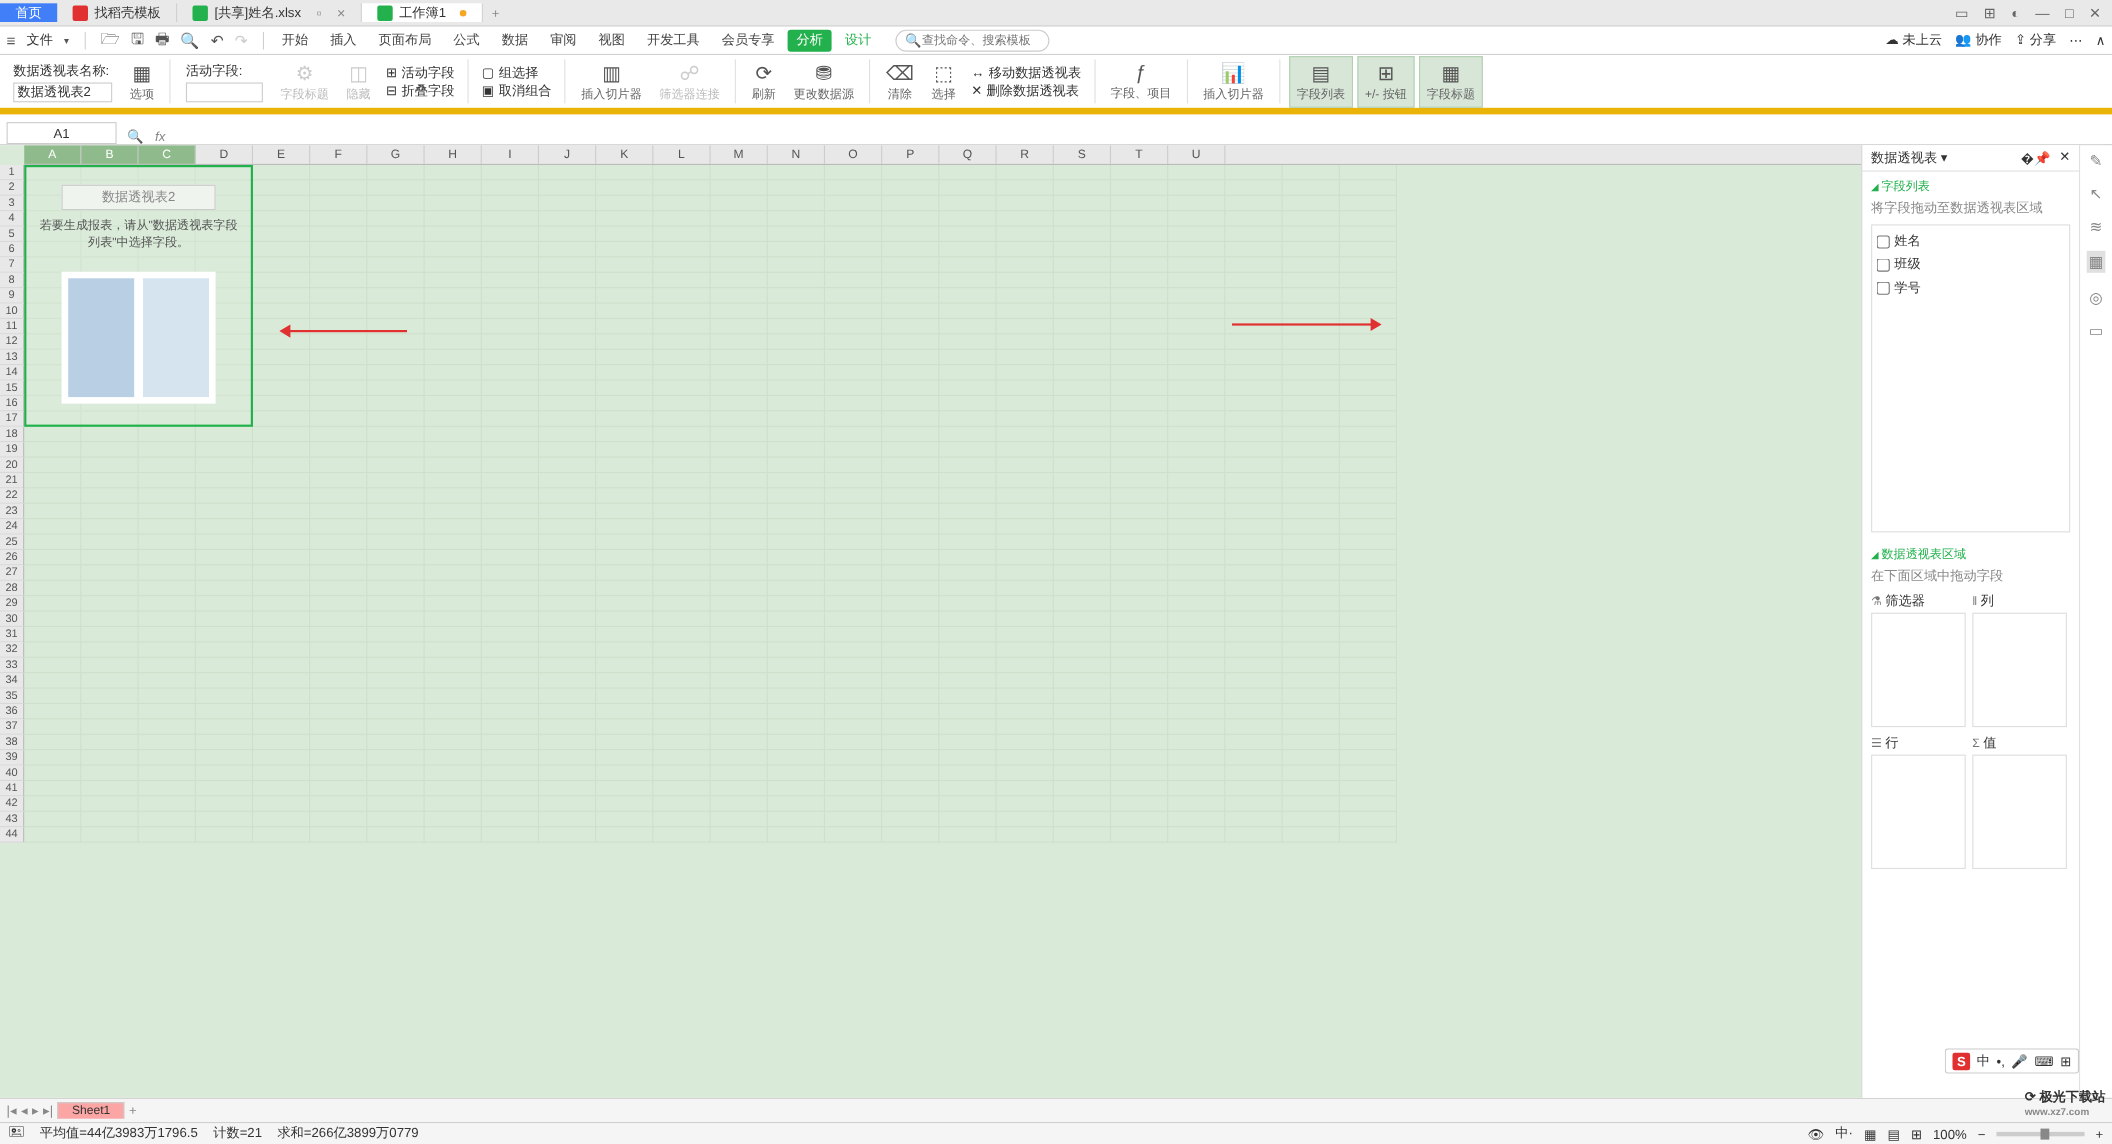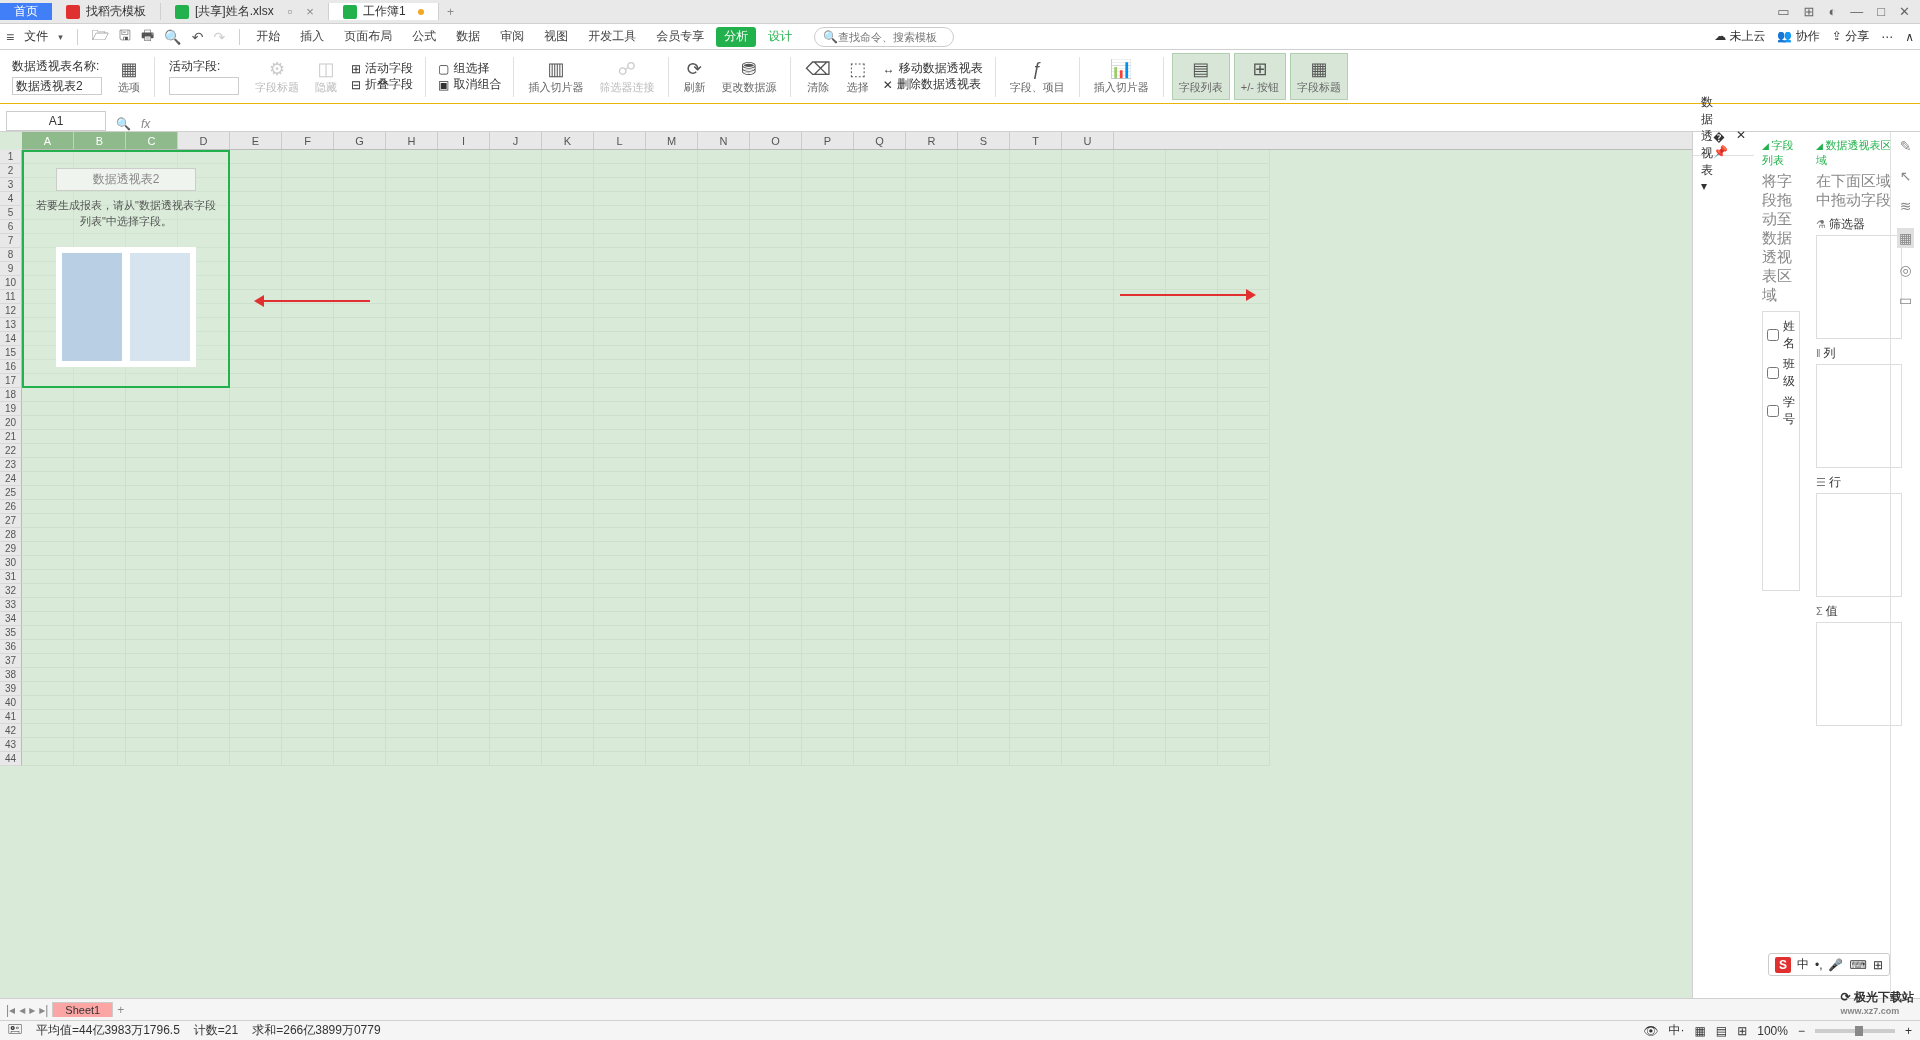--- a/index.html
+++ b/index.html
@@ -17,21 +17,21 @@
 .titlectrls span{color:#666;cursor:pointer;font-size:13px}
 .menubar{height:26px;display:flex;align-items:center;border-bottom:1px solid #d0d0d0;padding:0 6px;gap:4px}
 .menubar .mb-left{display:flex;align-items:center;gap:10px}
 .menubar .mb-icon{color:#555;cursor:pointer;font-size:14px}
 .menubar .sep{width:1px;height:16px;background:#d0d0d0;margin:0 4px}
 .menubar .mtab{padding:0 8px;height:26px;display:flex;align-items:center;cursor:pointer;color:#444}
 .menubar .mtab.active{background:#22b14c;color:#fff;border-radius:3px;height:20px}
 .menubar .search{display:flex;align-items:center;border:1px solid #ccc;border-radius:11px;height:20px;padding:0 8px;margin-left:10px;width:140px}
 .menubar .search input{border:none;outline:none;font-size:11px;width:100%}
 .menubar .mb-right{margin-left:auto;display:flex;align-items:center;gap:12px;color:#555}
-.ribbon{height:54px;display:flex;align-items:center;border-bottom:1px solid #eab308;padding:0 6px;gap:4px}
+.ribbon{height:54px;display:flex;align-items:center;border-bottom:6px solid #eab308;padding:0 6px;gap:4px}
 .rlbl{font-size:11px;color:#666}
 .ricon{font-size:18px;color:#555}
 .rsep{width:1px;height:40px;background:#e0e0e0;margin:0 4px}
 .rgrp-inline{display:flex;flex-direction:column;gap:2px;padding:0 4px}
 .rgrp-inline .row{display:flex;align-items:center;gap:4px;color:#666;font-size:11px}
 .rbtn{display:flex;flex-direction:column;align-items:center;padding:4px 6px;cursor:pointer}
 .rbtn.active{background:#d8e6d8;border:1px solid #b0d0b0}
 .namebox{height:28px;display:flex;align-items:flex-end;border-bottom:1px solid #d0d0d0;padding:0 6px;gap:10px}
 .namebox input.nb{width:100px;height:20px;border:1px solid #ccc;text-align:center;outline:none}
 .namebox .fx{color:#888;font-style:italic}
@@ -48,27 +48,27 @@
 .pivothint .pt-title{margin:16px auto 6px;text-align:center;color:#888;border:1px solid #ccc;width:140px;padding:2px;background:#f0f4ef}
 .pivothint .pt-msg{text-align:center;font-size:11px;color:#555;padding:0 10px;line-height:16px}
 .pivothint .pt-img{margin:18px auto 0;width:140px;height:120px;background:#fff;display:flex;gap:8px;padding:6px}
 .pt-img .mini{background:#b9cfe4;flex:1}
 .arrow{position:absolute;height:2px;background:#e03030}
 .arrow.left{top:168px;left:258px;width:112px}
 .arrow.right{top:162px;left:1120px;width:132px}
 .arrow::before{content:"";position:absolute;border:6px solid transparent}
 .arrow.left::before{left:-10px;top:-5px;border-right:10px solid #e03030}
 .arrow.right::before{right:-10px;top:-5px;border-left:10px solid #e03030}
-.sidepanel{width:198px;border-left:1px solid #d0d0d0;display:flex;background:#fff}
+.sidepanel{width:198px;border-left:1px solid #d0d0d0;display:flex;flex-direction:column;background:#fff}
 .sp-hdr{height:24px;display:flex;align-items:center;padding:0 8px;border-bottom:1px solid #e0e0e0;justify-content:space-between}
 .sp-hdr .closep{color:#888;cursor:pointer;display:flex;gap:8px}
 .sp-sec{padding:6px 8px;font-size:11px}
 .sp-title{color:#22b14c;font-size:11px;margin-bottom:4px}
 .sp-title::before{content:"◢ ";color:#22b14c;font-size:9px}
-.sp-hint{color:#888;font-size:15px;margin-bottom:6px}
+.sp-hint{color:#888;font-size:12px;margin-bottom:6px}
 .fldlist{border:1px solid #ddd;height:280px;padding:4px}
 .fld{display:flex;align-items:center;gap:4px;padding:2px 0}
 .fld input{width:12px;height:12px}
 .dropzones{display:flex;flex-wrap:wrap;gap:6px;margin-top:4px}
 .dz{width:86px}
 .dz .dzlbl{font-size:11px;color:#777;margin-bottom:2px}
 .dz .dzbox{border:1px solid #ddd;height:104px;background:#fff}
 .iconrail{width:30px;border-left:1px solid #e0e0e0;display:flex;flex-direction:column;align-items:center;padding-top:6px;gap:14px}
 .iconrail span{color:#888;cursor:pointer;font-size:14px}
 .sheettabs{height:22px;display:flex;align-items:center;border-top:1px solid #d0d0d0;padding:0 6px;gap:4px;background:#f5f5f5}

